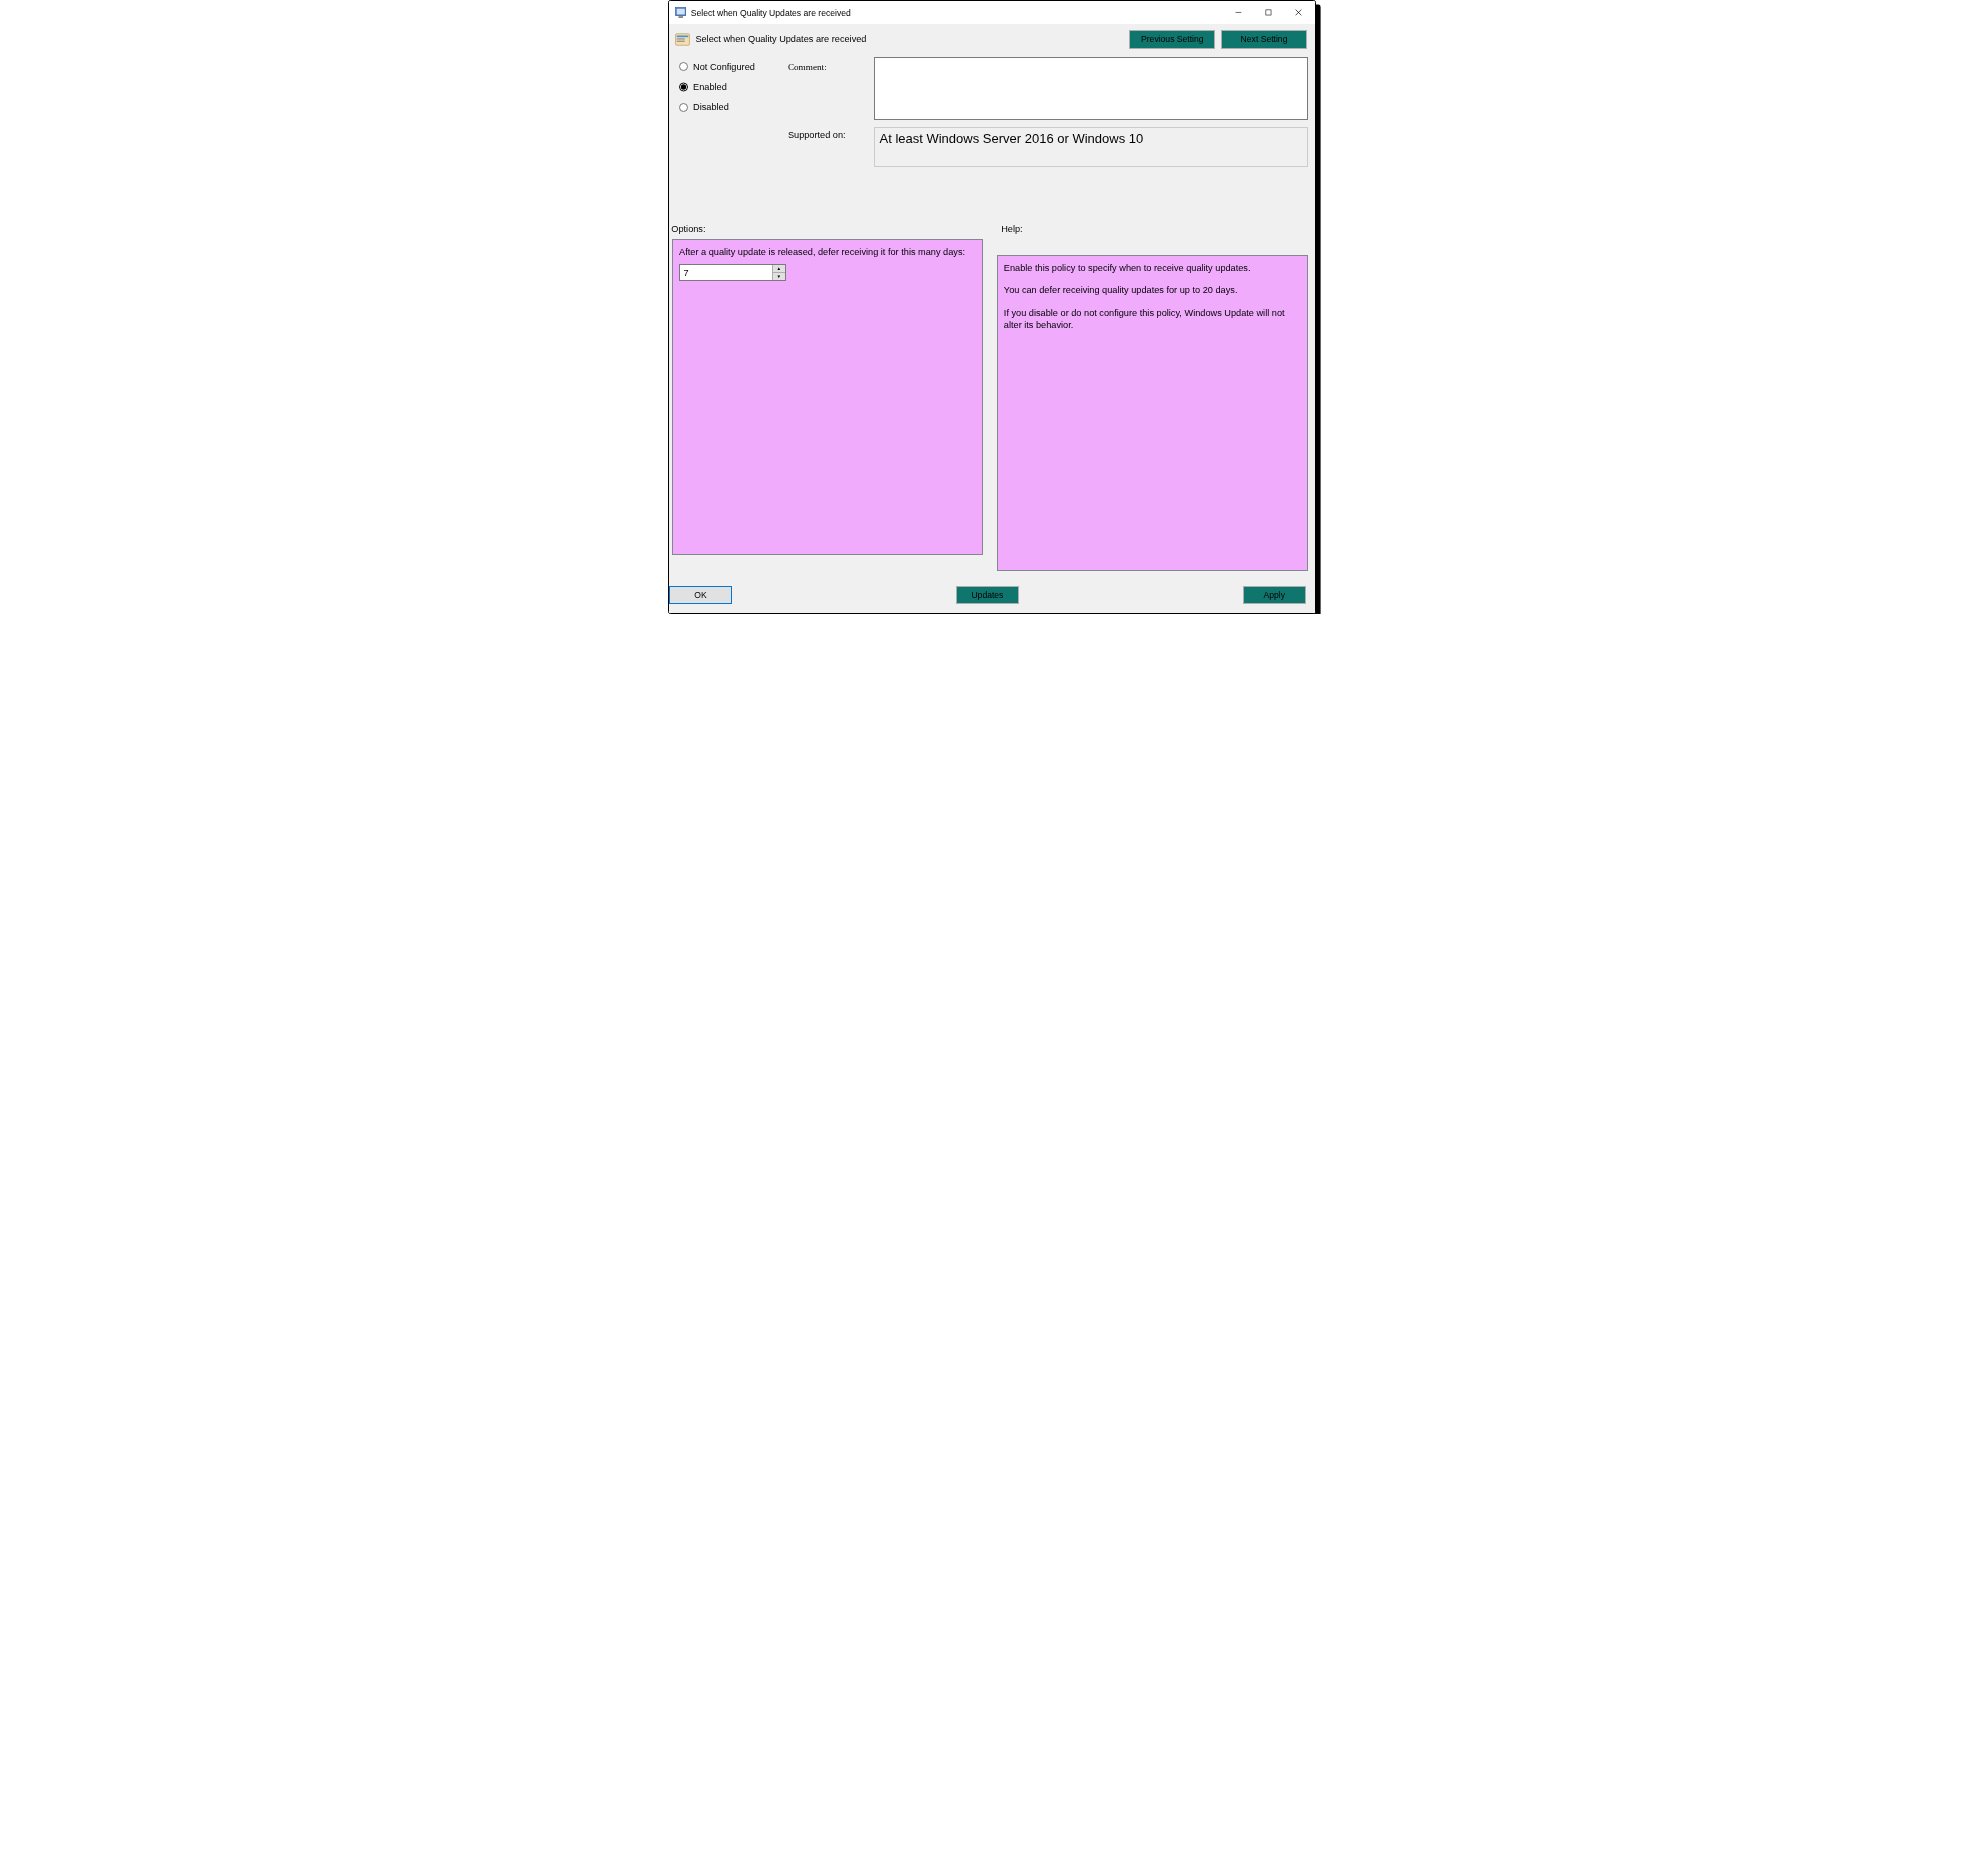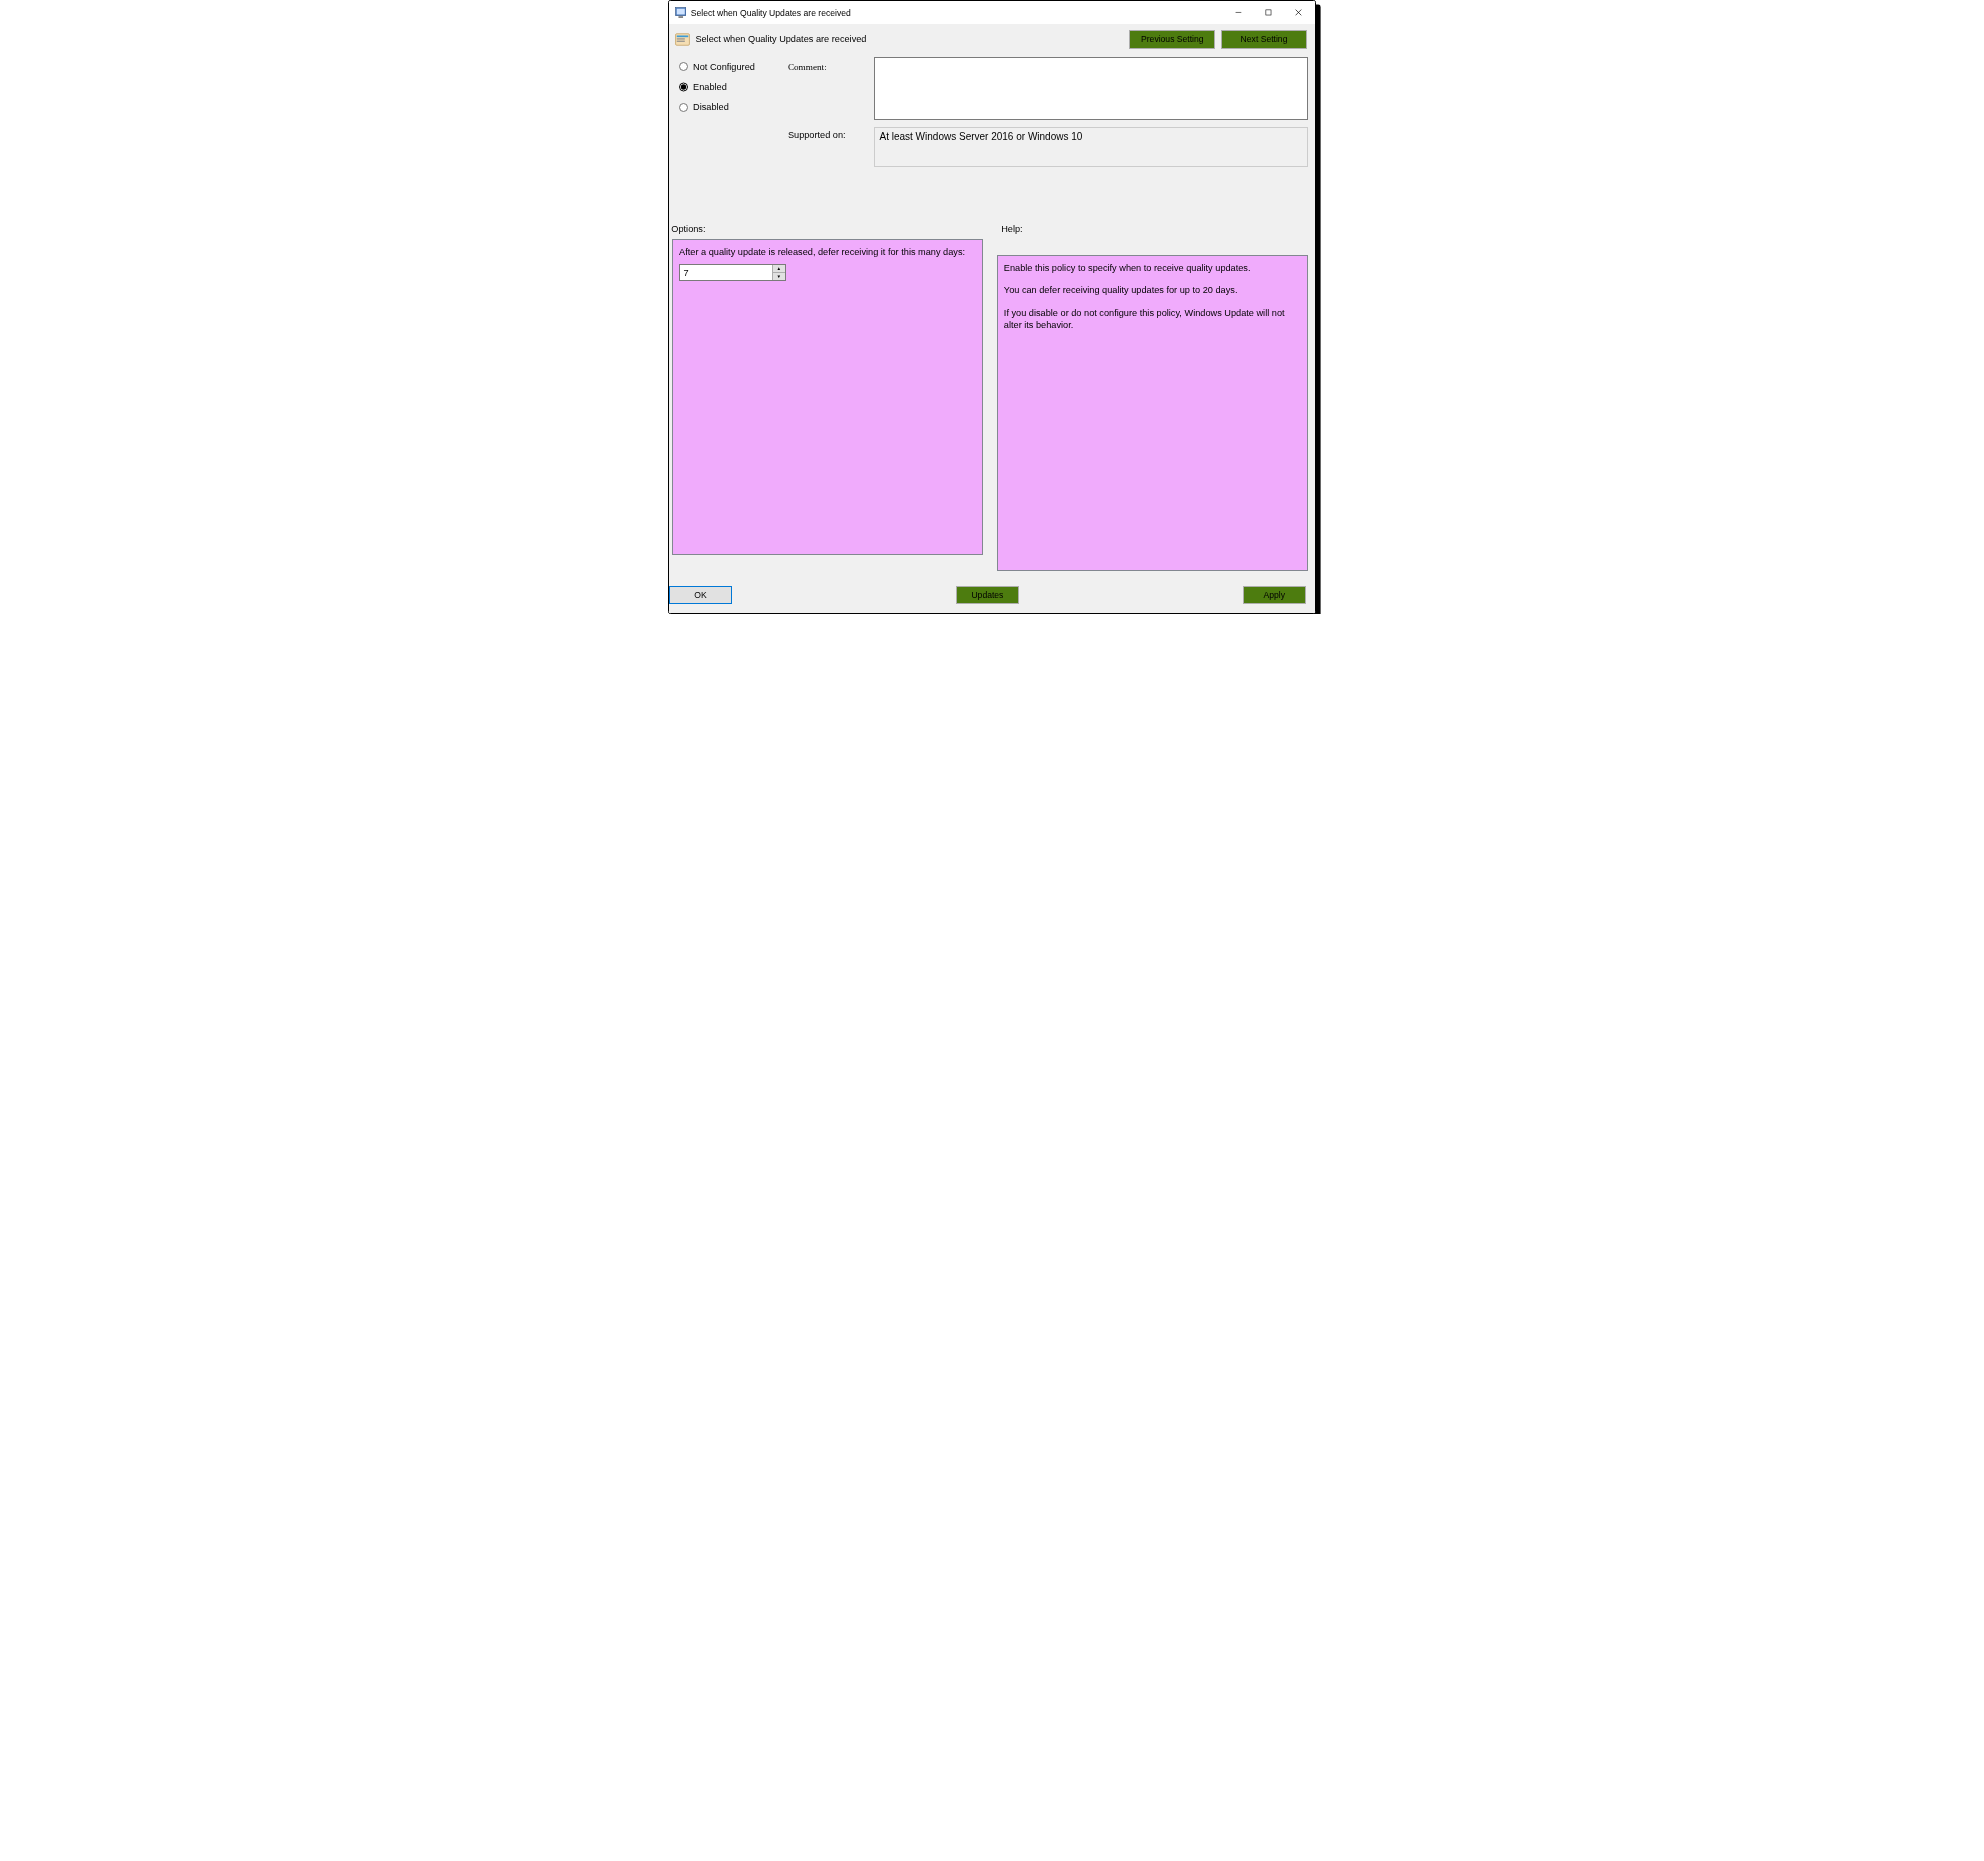--- a/index.html
+++ b/index.html
@@ -39,21 +39,21 @@
   .client { background:#f0f0f0; }
   
   .headrow {
     display:flex; align-items:center;
     padding:5.7px 8px 8px 5.7px;
   }
   .headrow .hicon { width:15px; height:15px; margin-right:5.7px; }
   .headrow .htitle { font-size:9.2px; font-weight:400; flex:1 1 auto; }
   .navbtns { display:flex; gap:5.7px; }
   .wbtn {
-    background:#4d7c0f;
+    background:#0f766e;
     border:0.6px solid #adadad;
     font: inherit;
     padding:2.3px 0;
     min-width:86px;
     height:19.5px;
     cursor:default;
   }
   
   .meta {
     display:grid;
@@ -77,21 +77,21 @@
     overflow-y:scroll;
   }
   .supplbl { grid-column:2; grid-row:2; padding-top:10.3px;}
   .supportedbox {
     grid-column:3; grid-row:2;
     margin-top:6.9px;
     height:40px;
     background:#f0f0f0;
     border:0.6px solid #cccccc;
     resize:none;
-    font:inherit; font-size:10px;
+    font:inherit; font-size:13px;
     padding:3.4px 4.6px;
     overflow-y:scroll;
     color:#000;
   }
   
   .secrow { display:flex; gap:13.8px; padding:9.2px 2.3px 4.6px 2.3px;}
   .secrow .half { flex:1 1 50%; font-size:9.2px;margin-top:48px;}
   
   .panes { display:flex; gap:13.8px; padding:0 6.9px 8px 3.4px;}
   .pane {

